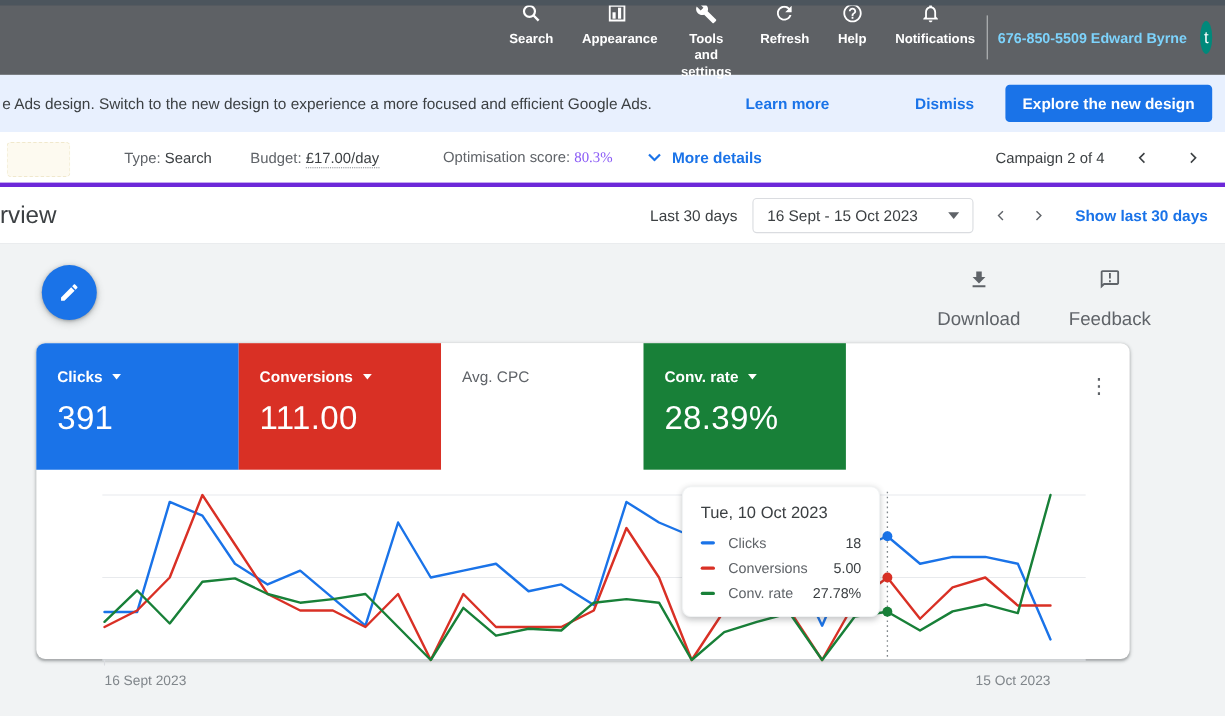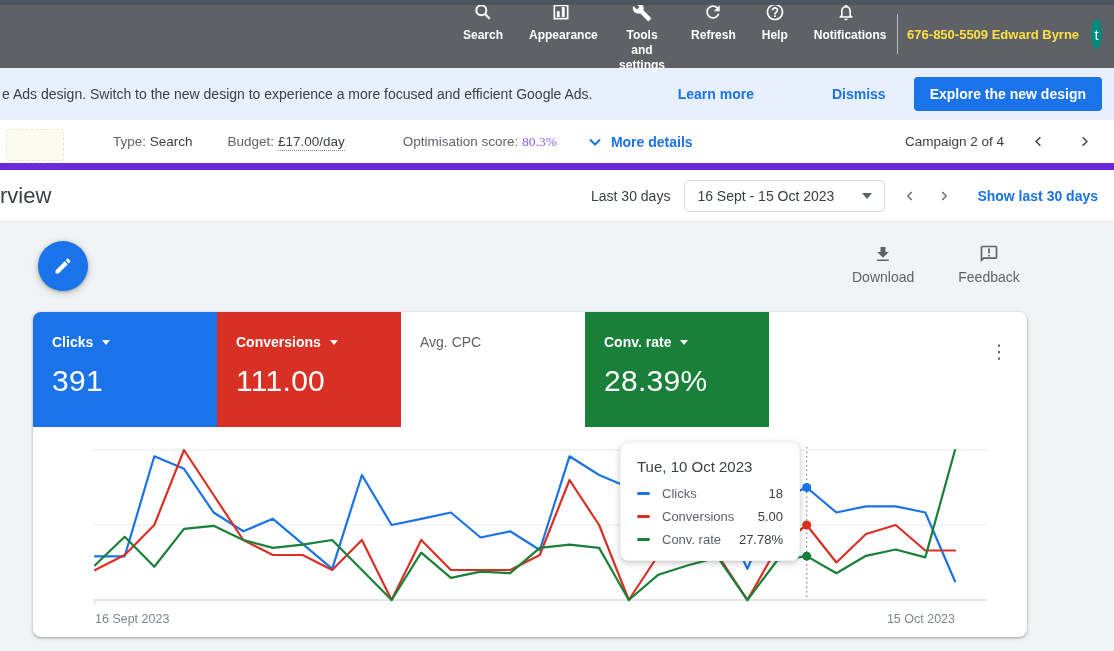--- a/index.html
+++ b/index.html
@@ -8,35 +8,35 @@
 
   
   .topbar { position:relative; height:68px; background:#5e6165; display:flex; align-items:center; }
   .topbar::before { content:""; position:absolute; top:0; left:0; right:0; height:5px; background:#4c555d; }
   .nav { display:flex; margin-left:450px; align-items:flex-start; }
   .nav-item { display:flex; flex-direction:column; align-items:center; padding:10px 13px 4px;
               cursor:pointer; color:#fff; }
   .nav-item svg { width:20px; height:20px; display:block; }
   .nav-label { font-size:12px; font-weight:700; margin-top:6px; text-align:center; max-width:64px; line-height:1.25; }
   .tb-divider { width:1px; height:40px; background:#babcbe; margin:0 10px 0 6px; }
-  .account { text-align:left; color:#fde047; font-size:13px; font-weight:700; line-height:19px; white-space:nowrap; }
+  .account { text-align:left; color:#7dd3fc; font-size:13px; font-weight:700; line-height:19px; white-space:nowrap; }
   .avatar { width:30px; height:30px; border-radius:50%; background:#00897b; color:#fff; font-size:15px;
             display:flex; align-items:center; justify-content:center; margin:0 12px 0 12px; cursor:pointer; }
 
   
   .banner { height:52px; background:#e8f0fe; display:flex; align-items:center; }
   .banner-msg { font-size:14px; color:#3c4043; margin-left:2px; flex:0 0 auto; }
   .banner-spacer { flex:1; }
   .banner-link { font-size:14px; font-weight:700; color:#1a73e8; cursor:pointer; margin-right:44px; white-space:nowrap; }
   .banner-link.dismiss { margin-right:28px;padding-left:34px; }
   .banner-cta { background:#1a73e8; color:#fff; border:none; border-radius:4px; font-size:14px; font-weight:700;
                 padding:9px 16px; margin-right:12px; cursor:pointer; font-family:inherit; white-space:nowrap; }
 
   
-  .campbar { position:relative; height:50px; background:#fff; border-bottom:7px solid #6d28d9;
+  .campbar { position:relative; height:50px; background:#fff; border-bottom:4px solid #6d28d9;
              display:flex; align-items:center; font-size:13.5px; }
   .ghost-chip { position:absolute; left:6px; top:9px; width:58px; height:32px; border:1px dashed #eadfb8;
                 background:#fdf9ea; border-radius:4px; opacity:.7; }
   .pair { white-space:nowrap; }
   .pair .k { color:#5f6368; } .pair .v { color:#3c4043; }
   .pair.type { margin-left:113px; }
   .pair.budget { margin-left:35px; }
   .pair.budget .v { border-bottom:1px dotted #80868b; padding-bottom:1px; cursor:pointer; }
   .pair.opt { margin-left:58px; }
   .pair.opt .v { color:#8b5cf6;font-family:Liberation Serif, serif; }
@@ -64,23 +64,23 @@
   .show-last { font-size:14px; font-weight:700; color:#1a73e8; cursor:pointer; margin:0 16px 0 16px; white-space:nowrap; }
 
   
   .content { position:relative; height:429px; background:#f1f3f4; }
   .fab { position:absolute; left:38px; top:19px; width:50px; height:50px; border-radius:50%; background:#1a73e8;
          border:none; display:flex; align-items:center; justify-content:center; cursor:pointer;
          box-shadow:0 1px 3px rgba(60,64,67,.4), 0 2px 6px 2px rgba(60,64,67,.15); }
   .actions { position:absolute; top:22px; left:852px; display:flex; gap:44px; }
   .action { display:flex; flex-direction:column; align-items:center; cursor:pointer; color:#5f6368; }
   .action svg { width:20px; height:20px; }
-  .action-label { font-size:14px; margin-top:5px; }
-
-  .card { position:absolute; left:33px; top:90px; width:994px; height:325px; background:#fff; border-radius:8px;
+  .action-label { font-size:17px; margin-top:16px; }
+
+  .card { position:absolute; left:33px; top:90px; width:994px; height:287px; background:#fff; border-radius:8px;
           box-shadow:0 1px 2px rgba(60,64,67,.3), 0 1px 3px 1px rgba(60,64,67,.15); }
 
   .metrics-row { display:flex; height:115px; }
   .metric { width:184px; height:115px; padding:22px 0 0 19px; cursor:pointer; }
   .metric:first-child { border-top-left-radius:8px; }
   .metric-label-row { display:flex; align-items:center; font-size:14px; font-weight:700; }
   .metric-caret { width:0; height:0; border-left:4.5px solid transparent; border-right:4.5px solid transparent;
                   border-top:5px solid currentColor; margin-left:9px; }
   .metric.plain .metric-label-row { color:#5f6368; font-weight:400; }
   .metric-value { font-size:30px; font-weight:400; margin-top:14px; letter-spacing:.3px; }

